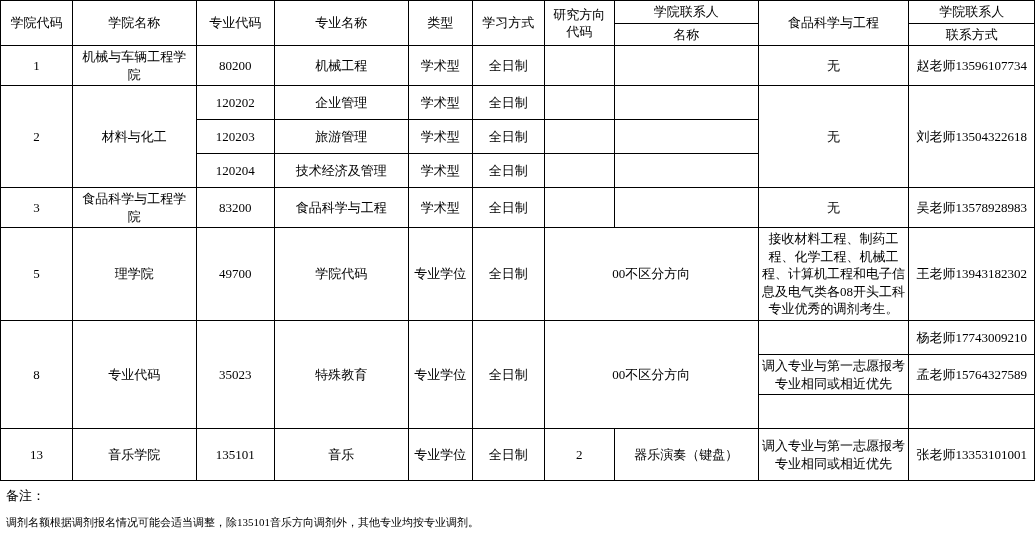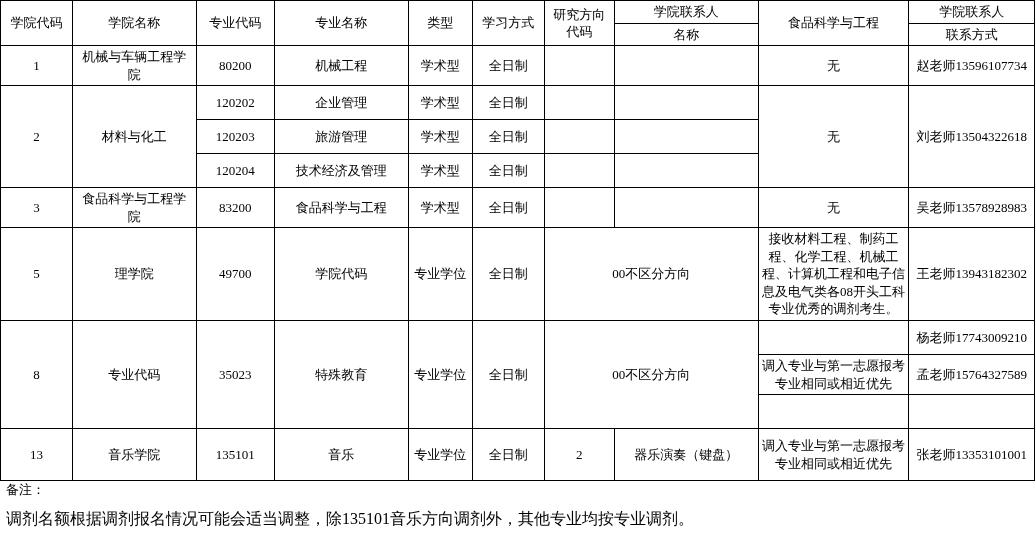--- a/index.html
+++ b/index.html
@@ -49,28 +49,29 @@
   }
   .tiny-text {
     font-size: 11px;
     line-height: 1.3;
   }
   .left-pad {
     text-align: left;
     padding-left: 4px;
   }
   .notes {
+    margin-top: 6px;
     padding-left: 6px;
   }
   .notes-label {
     font-size: 13px;
     margin-bottom: 10px;
   }
   .notes-body {
-    font-size: 16px;
+    font-size: 11px;
   }
   .col-1 { width: 70px; }
   .col-2 { width: 120px; }
   .col-3 { width: 76px; }
   .col-4 { width: 130px; }
   .col-5 { width: 62px; }
   .col-6 { width: 70px; }
   .col-7 { width: 68px; }
   .col-8 { width: 140px; }
   .col-9 { width: 146px; }

